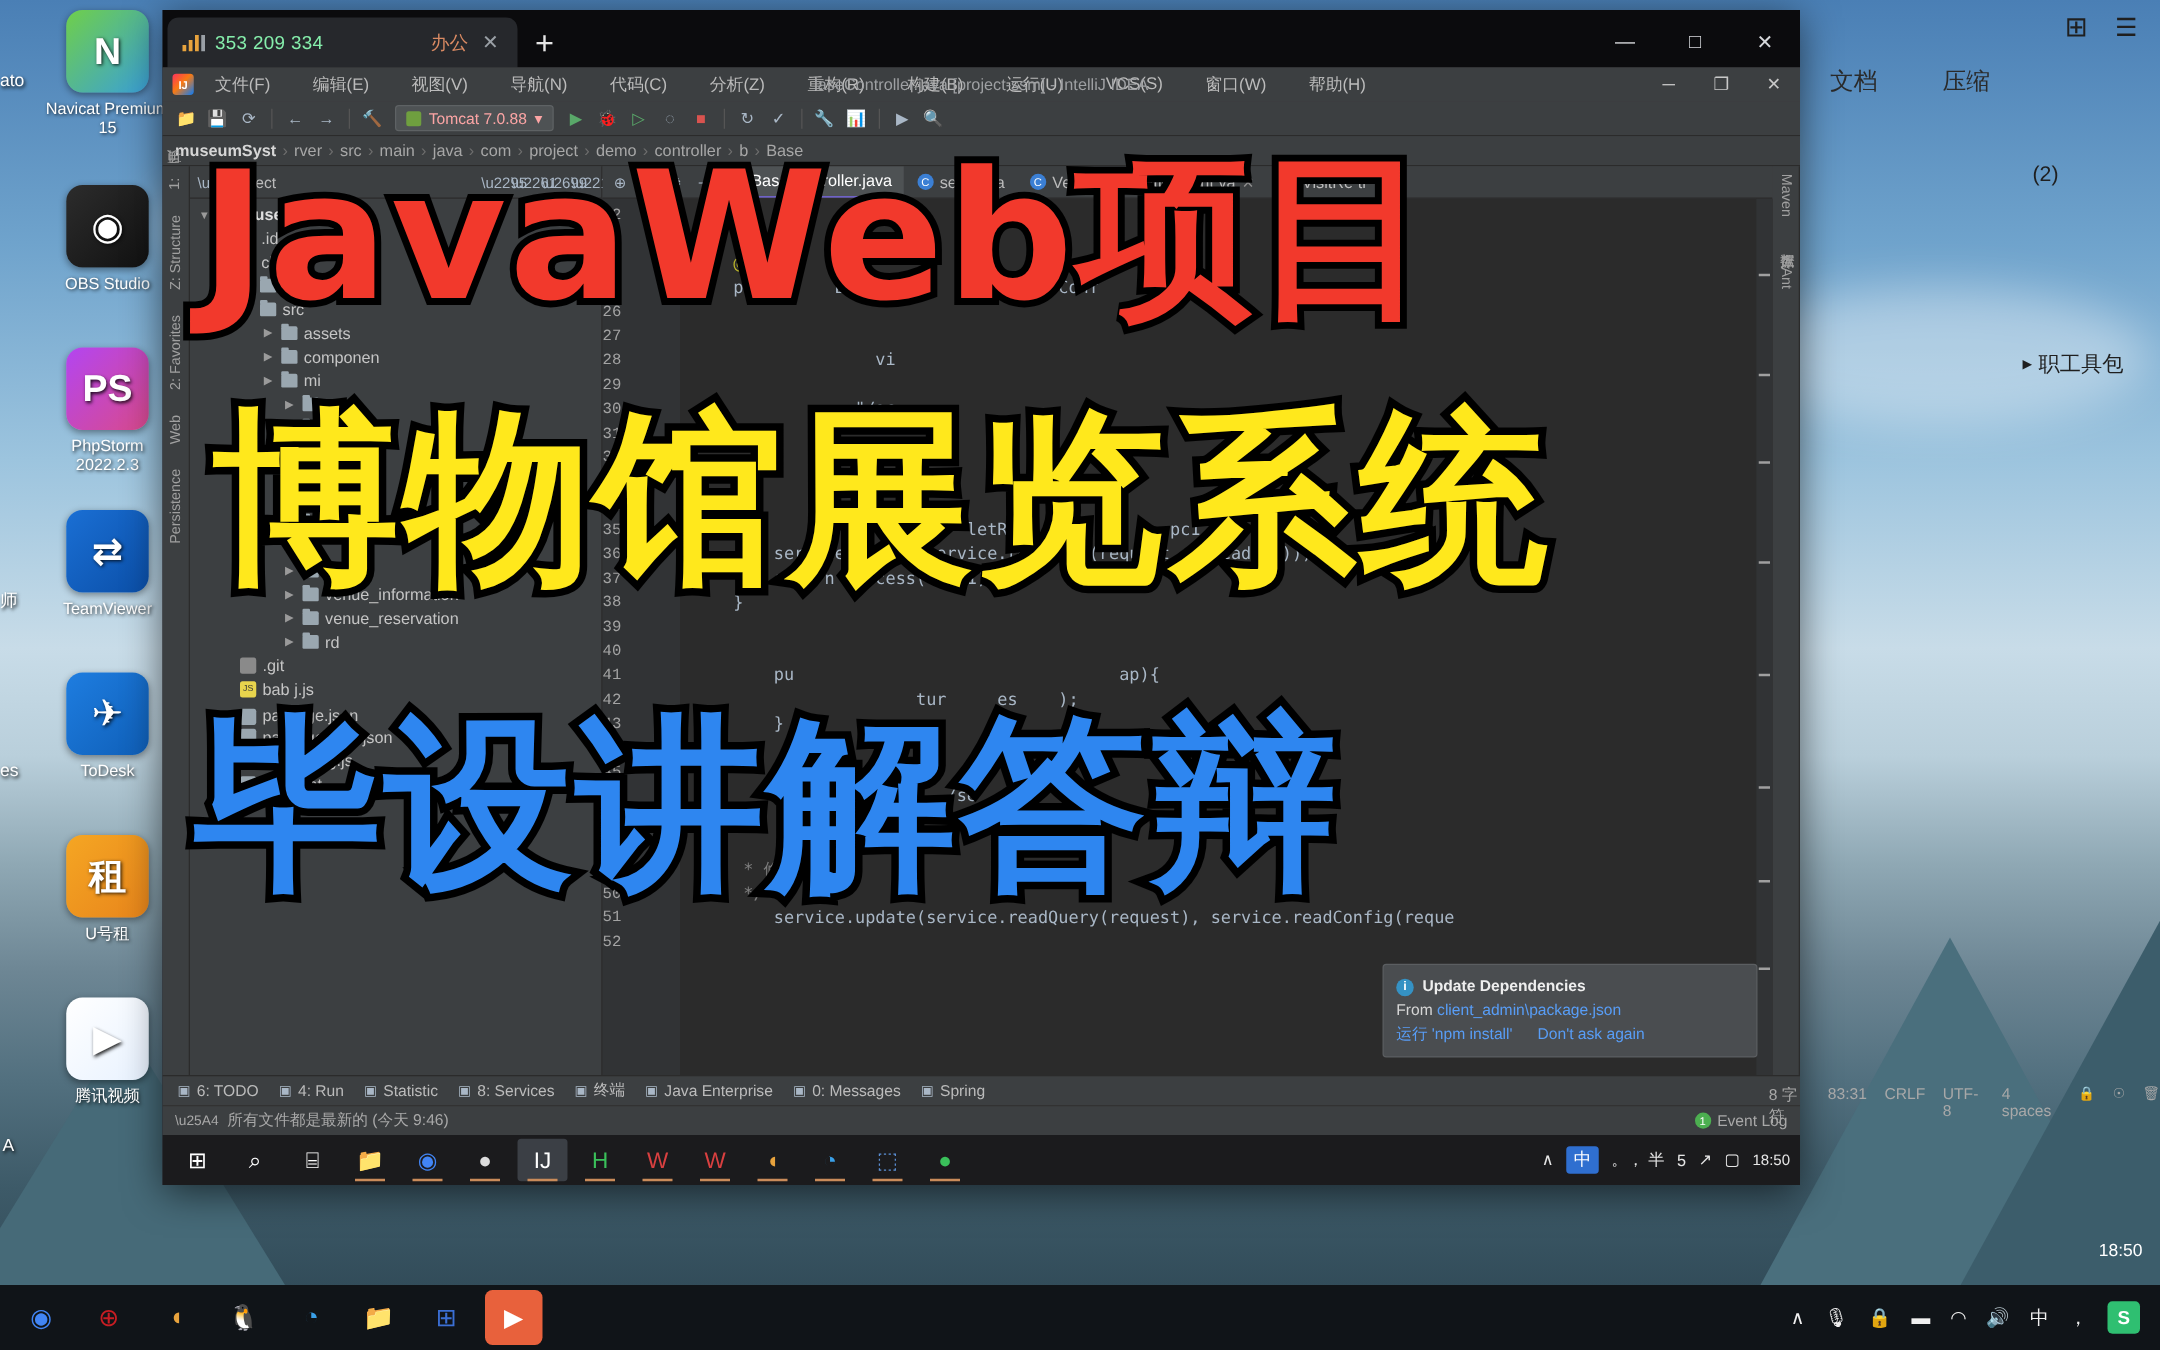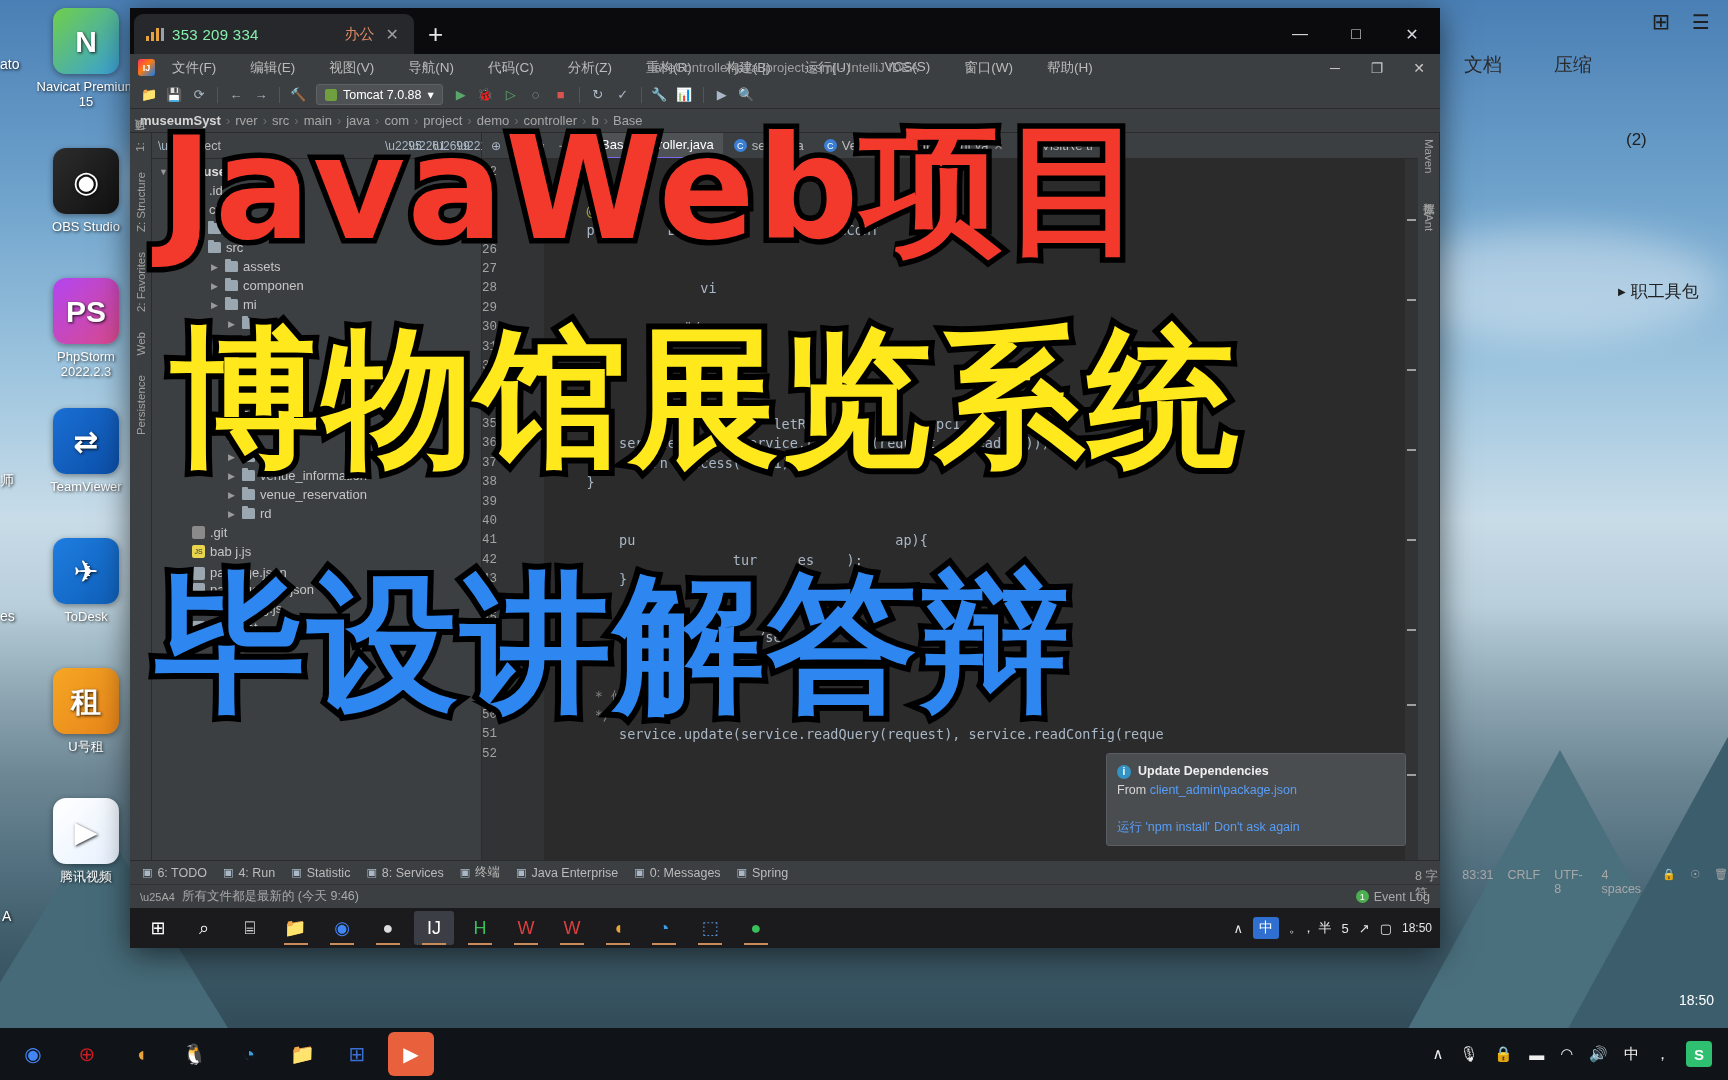--- a/index.html
+++ b/index.html
@@ -107,21 +107,21 @@
 
   #idea-toolbar {
     height: 28px; background: #3c3f41; display:flex; align-items:center;
     padding-left: 8px; gap: 3px; border-bottom: 1px solid #2b2b2b;
   }
   .tb { width: 22px; height: 22px; display:flex;align-items:center;justify-content:center;
         font-size: 13px; color:#a9b7c6; }
   .tb-sep { width:1px;height:16px;background:#555;margin:0 4px;}
   .run-config {
     height: 21px; background: #4e5254; border:1px solid #5e6264; border-radius:3px;
-    display:flex; align-items:center; gap:6px; padding: 0 8px; color:#ffffff; font-size:12.5px;
+    display:flex; align-items:center; gap:6px; padding: 0 8px; color:#fca5a5; font-size:12.5px;
     margin: 0 4px;
   }
   .run-config .cat { width:12px;height:12px;border-radius:2px;background:#6f9f3f;}
 
   #idea-breadcrumb {
     height: 24px; background: #3c3f41; display:flex; align-items:center;
     padding-left:10px; gap:5px; color:#a7a7a7; font-size:13px;
     border-bottom:1px solid #2b2b2b;
   }
   #idea-breadcrumb .bc-root { color:#d6d6d6; font-weight:bold;}
@@ -192,21 +192,21 @@
   #notif {
     position:absolute; right:12px; bottom:14px; width:300px;
     background:#4a4d50; border:1px solid #5b5e61; border-radius:3px;
     padding:8px 10px; color:#d6d6d6; font-size:12.5px; line-height:19px;
     font-family:"Liberation Sans", sans-serif;
   }
   #notif .nt-h{display:flex;align-items:center;gap:7px;font-weight:bold;color:#eee;}
   #notif .nt-i{width:14px;height:14px;border-radius:50%;background:#3592c4;color:#fff;
     font-size:10px;display:flex;align-items:center;justify-content:center;font-weight:bold;}
   #notif .lnk{color:#589df6;}
-  #notif .nt-acts{display:flex;gap:4px;margin-top:18px;}
+  #notif .nt-acts{display:flex;gap:20px;margin-top:0;}
 
   
   #idea-bottombar {
     height:24px;background:#3c3f41;border-top:1px solid #2b2b2b;
     display:flex;align-items:center;gap:16px;padding-left:12px;color:#bbb;font-size:12.5px;
   }
   #idea-bottombar .bb{display:flex;align-items:center;gap:5px;white-space:nowrap;}
   #idea-bottombar .bbi{font-size:11px;color:#a9b7c6;}
   #idea-status {
     height:24px;background:#3c3f41;display:flex;align-items:center;

